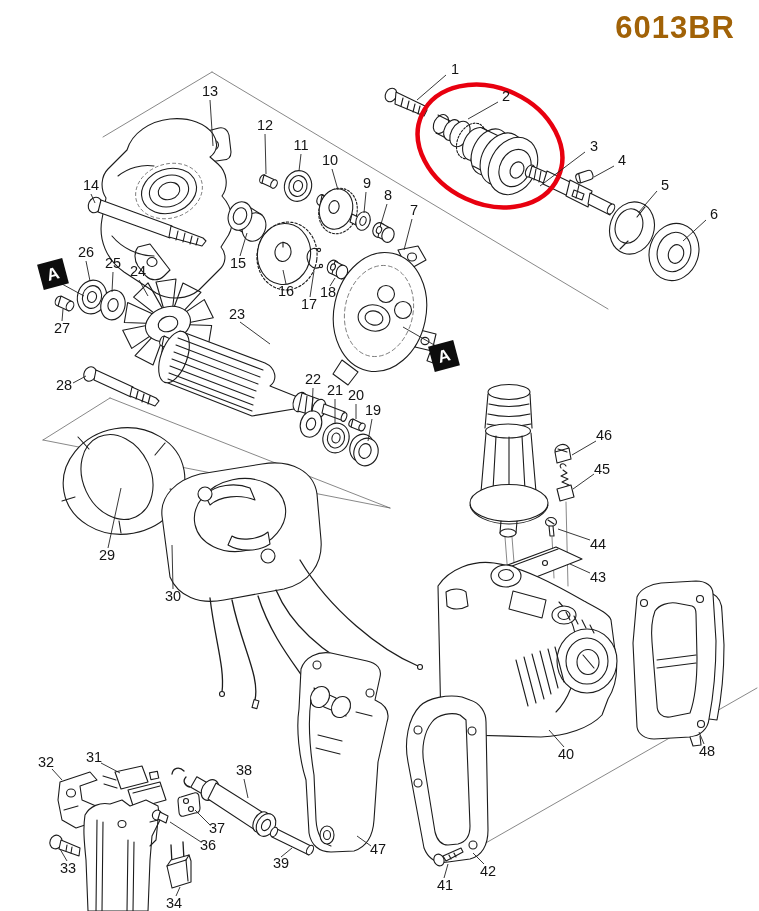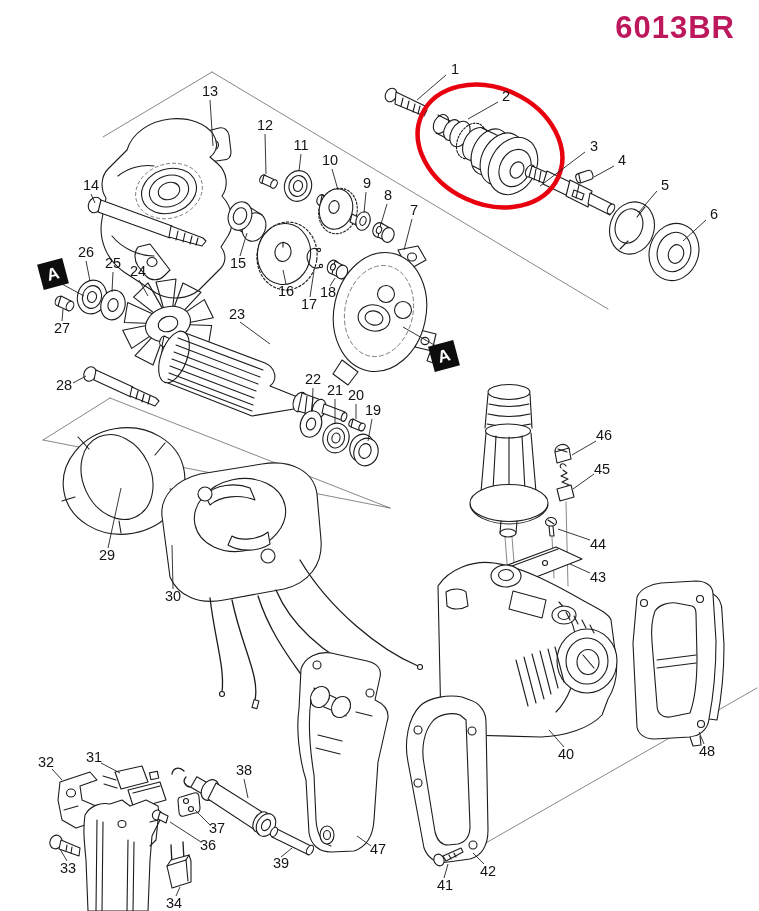--- a/index.html
+++ b/index.html
@@ -17,21 +17,21 @@
   #callout-layer line{stroke:#222;stroke-width:0.9;}
   #callout-layer text{font:14.5px "Liberation Sans",sans-serif;fill:#141414;
       text-anchor:middle;dominant-baseline:middle;}
   #marker-layer text{font:bold 17px "Liberation Sans",sans-serif;fill:#ffffff;
       text-anchor:middle;dominant-baseline:middle;}
 </style>
 </head>
 <body>
 
 <div id="stage">
-  <div id="page-title" style="color: #be185d;">6013BR</div>
+  <div id="page-title" style="color: #a16207;">6013BR</div>
 
   <svg id="art" width="759" height="911" viewBox="0 0 759 911">
     <defs>
       <path id="bladeP" d="M168,324 L156,282 L176,279 L171,322 Z"></path>
     </defs>
 
     <g>
       <line class="thin" x1="212" y1="72" x2="103" y2="137"></line>
       <line class="thin" x1="212" y1="72" x2="608" y2="309"></line>
       <line class="thin" x1="110" y1="398" x2="390" y2="508"></line>

